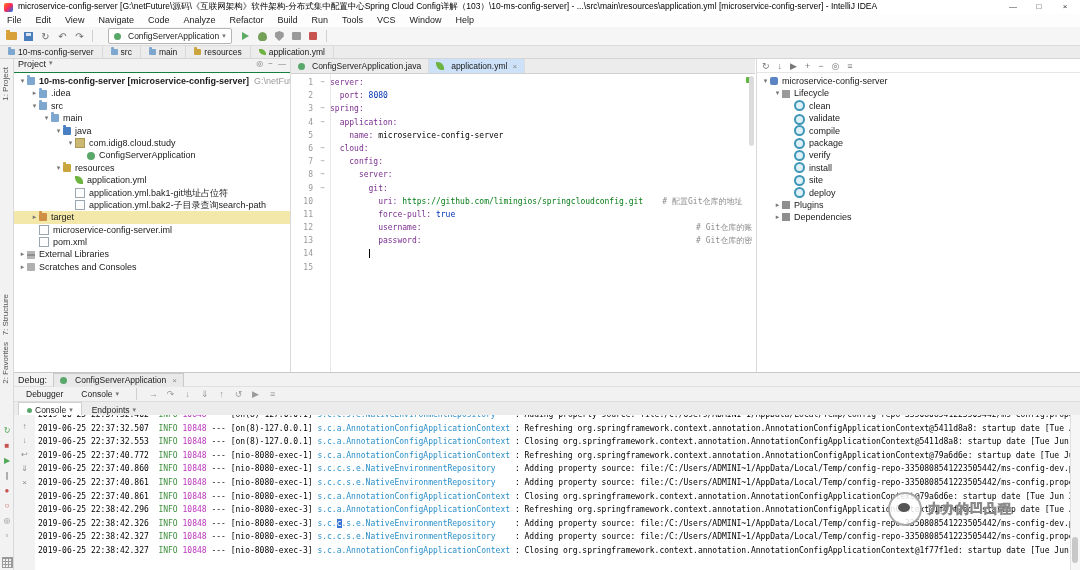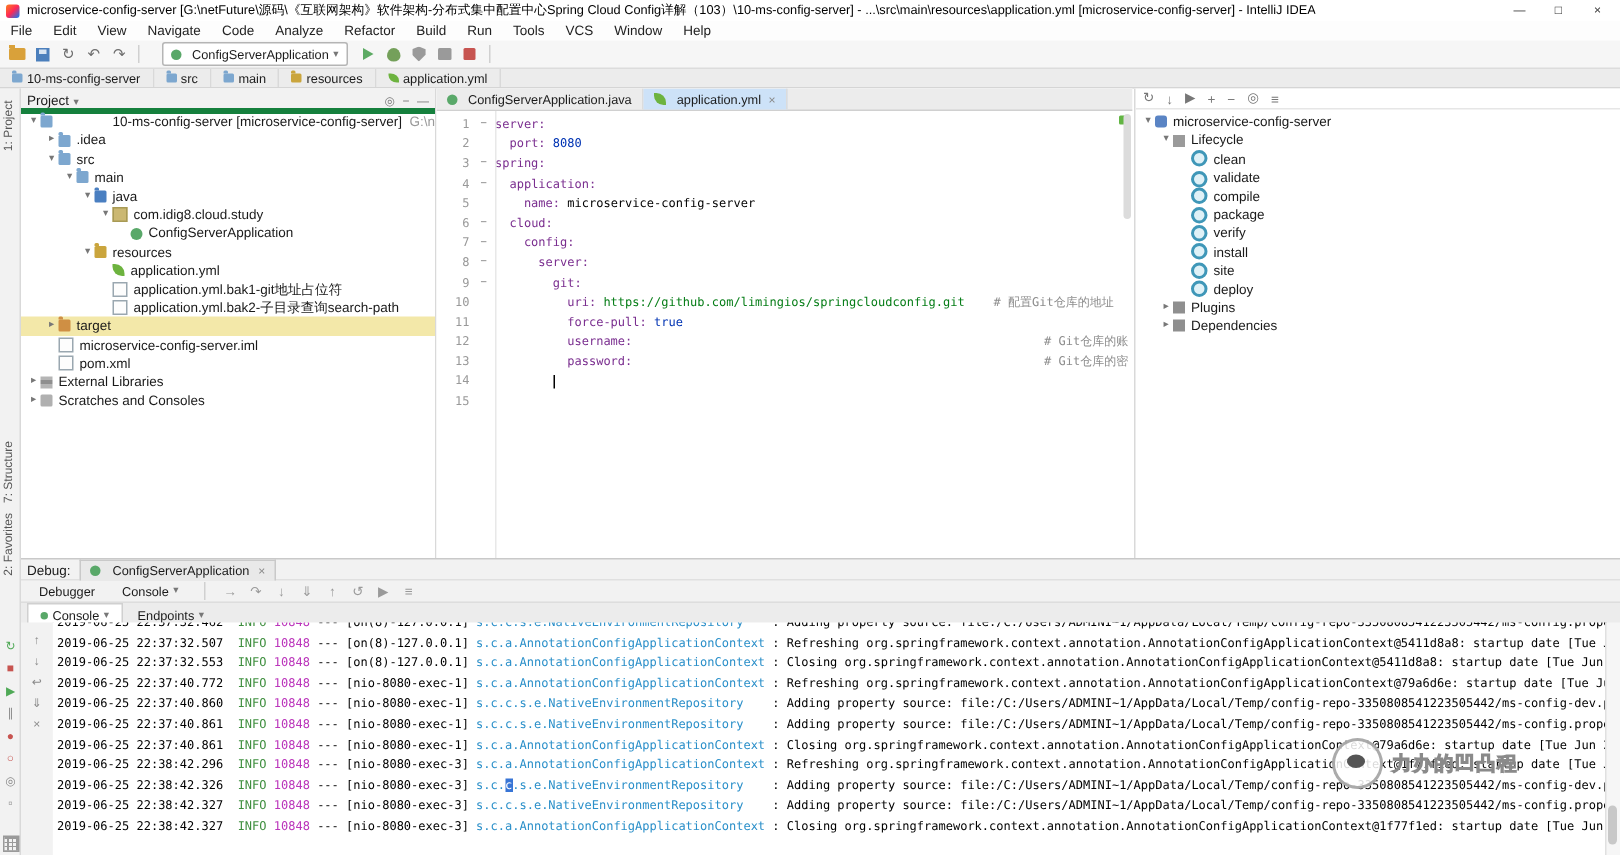--- a/index.html
+++ b/index.html
@@ -56,28 +56,28 @@
   .i-boot{background:#59a869;border-radius:50%;width:7px;height:7px;}
   .i-file{background:#fdfdfd;border:1px solid #9aa7b0;}
   .i-libs{background:linear-gradient(#b5b5b5 33%,#8f8f8f 33% 66%,#b5b5b5 66%);}
   .i-scratch{background:#b0b0b0;border-radius:1px;}
   .i-mproj{background:#5a84c4;border-radius:2px;}
   .i-lifecycle{background:#9a9a9a;}
   .i-goal{width:7px;height:7px;border:2px solid #3f97b8;border-radius:50%;background:#dff1f7;}
   .i-plugins,.i-deps{background:#8f8f8f;}
 
   
-  .panel-header{height:13px;background:#f2f2f2;border-bottom:4px solid #15803d;display:flex;align-items:flex-end;padding:0 4px;font-size:9px;gap:3px;}
+  .panel-header{height:13px;background:#f2f2f2;border-bottom:1px solid #15803d;display:flex;align-items:flex-start;padding:0 4px;font-size:9px;gap:3px;}
   .ph-icons{margin-left:auto;display:inline-flex;gap:5px;color:#777;font-size:8px;}
   .project-panel{position:absolute;left:14px;top:59px;width:276px;height:313px;background:#fff;border-right:1px solid #d9d9d9;overflow:hidden;}
   #project-tree{position:absolute;top:14px;left:0;right:0;bottom:0;overflow:hidden;padding-top:2px;}
   .trow{height:12.4px;line-height:12.4px;display:flex;align-items:center;white-space:nowrap;font-size:9px;overfl  ow:hidden;}
   .trow.hl{background:#f3e8a9;}
   .chev{width:9px;font-size:7px;color:#777;text-align:center;flex:none;}
-  .tree-label.b{font-weight:normal;margin-left:36px;}
+  .tree-label.b{font-weight:bold;}
   .tree-sub{color:#9a9a9a;margin-left:5px;}
 
   
   .editor{position:absolute;left:291px;top:59px;width:464px;height:313px;background:#fff;overflow:hidden;}
   .etabs{height:14px;background:#ececec;border-bottom:1px solid #d0d0d0;display:flex;}
   .etab{display:inline-flex;align-items:center;gap:3px;padding:0 7px;font-size:8.5px;border-right:1px solid #dcdcdc;background:#ececec;line-height:13px;}
   .etab.active{background:#cde2f8;}
   .x{color:#888;font-size:8px;margin-left:2px;}
   .ecnt{position:absolute;top:15px;left:0;right:0;bottom:0;font-family:"DejaVu Sans Mono",monospace;font-size:8px;overflow:hidden;padding-top:2px;}
   .gutter-line{position:absolute;left:39px;top:0;bottom:0;width:1px;background:#e8e8e8;}

